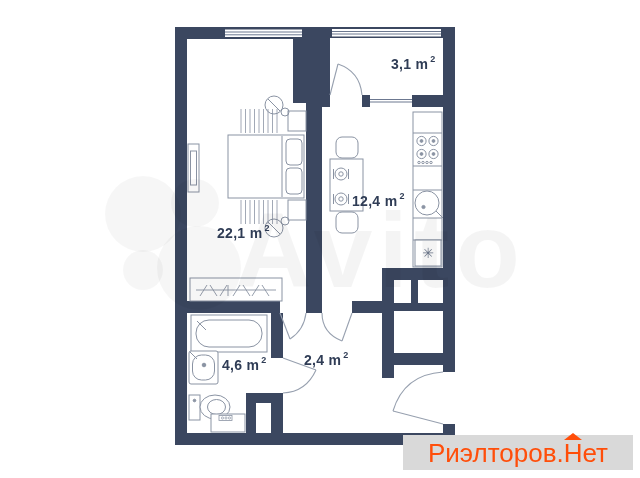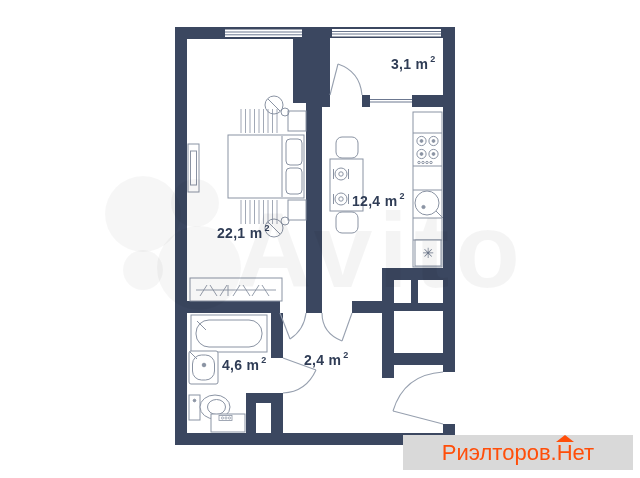--- a/index.html
+++ b/index.html
@@ -13,21 +13,21 @@
   .wm-circle{border-radius:50%;background:rgba(0,0,0,0.035);}
   .wm-c1{left:62px;top:176px;width:76px;height:76px;}
   .wm-c2{left:80px;top:250px;width:40px;height:40px;}
   .wm-c3{left:114px;top:226px;width:84px;height:84px;}
   .wm-c4{left:128px;top:179px;width:48px;height:48px;}
   .room-label{position:absolute;z-index:3;font-weight:700;font-size:14px;color:#2f3c55;
               letter-spacing:.3px;white-space:nowrap;}
   .room-label sup{font-size:9px;position:relative;top:-1px;margin-left:2px;font-weight:700;}
   .logo{position:absolute;z-index:4;left:403px;top:435px;width:230px;height:35px;
         background:#d9d9d9;display:flex;align-items:center;justify-content:center;
-        font-size:22px;color:#ff4e0a;white-space:nowrap;line-height:1;}
+        font-size:26px;color:#ff4e0a;white-space:nowrap;line-height:1;}
   .roof-wrap{position:relative;display:inline-block;}
   .roof{position:absolute;left:50%;transform:translateX(-50%);top:-7px;width:0;height:0;
         border-left:9px solid transparent;border-right:9px solid transparent;
         border-bottom:7px solid #ff4e0a;}
 </style>
 </head>
 <body>
 
 <div class="canvas">
 

